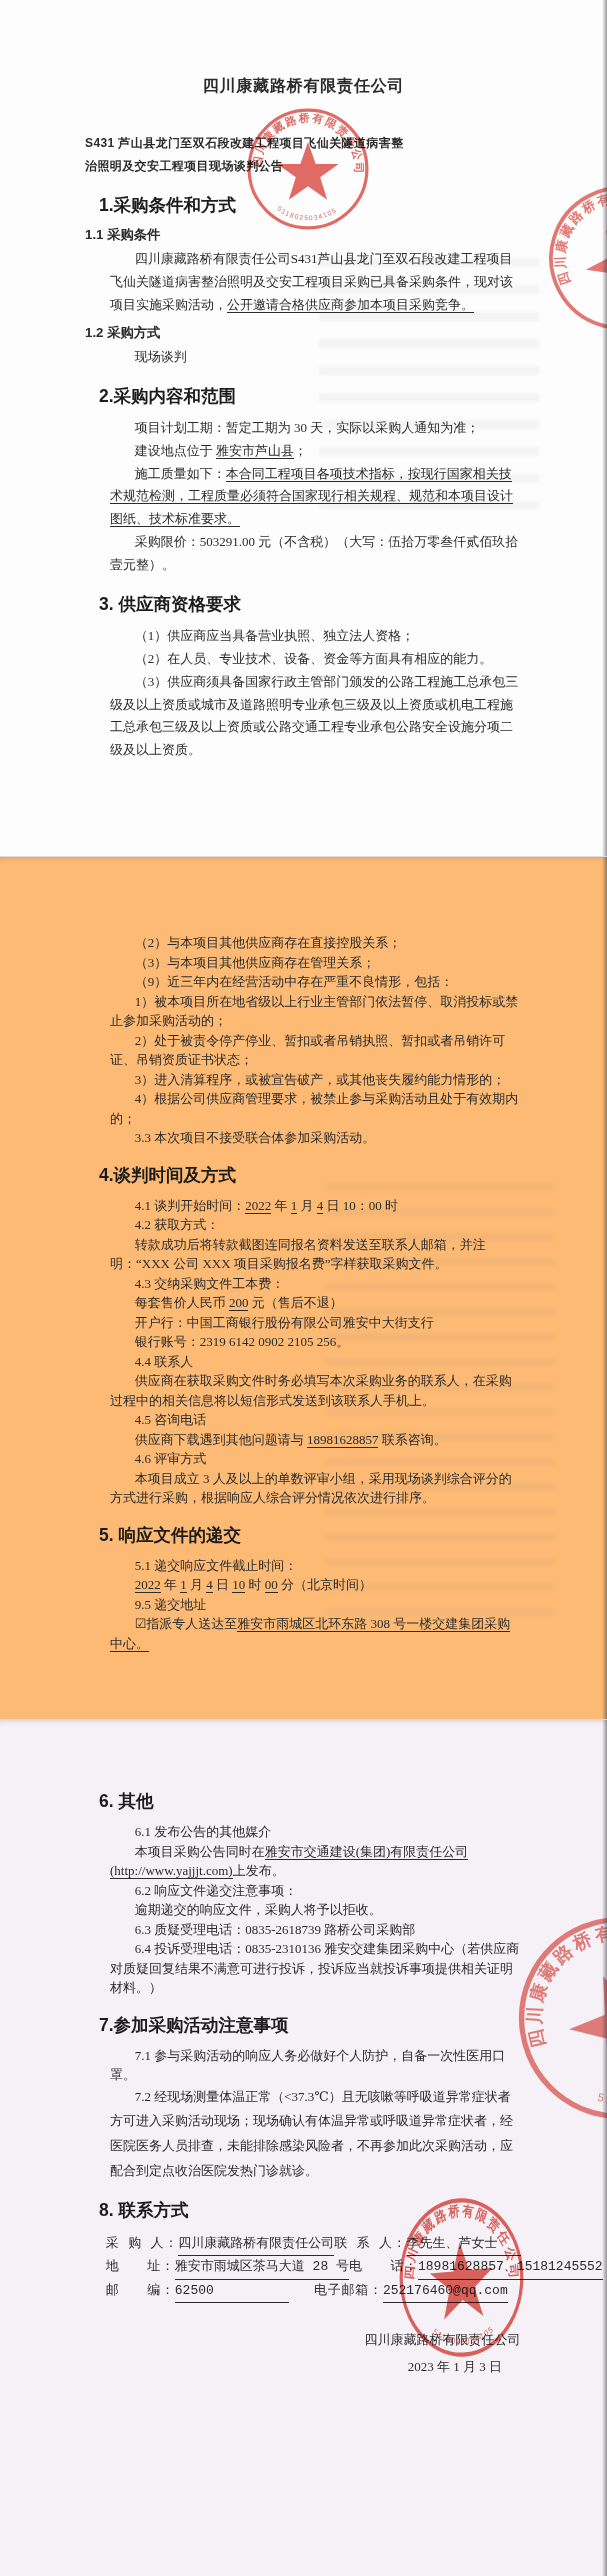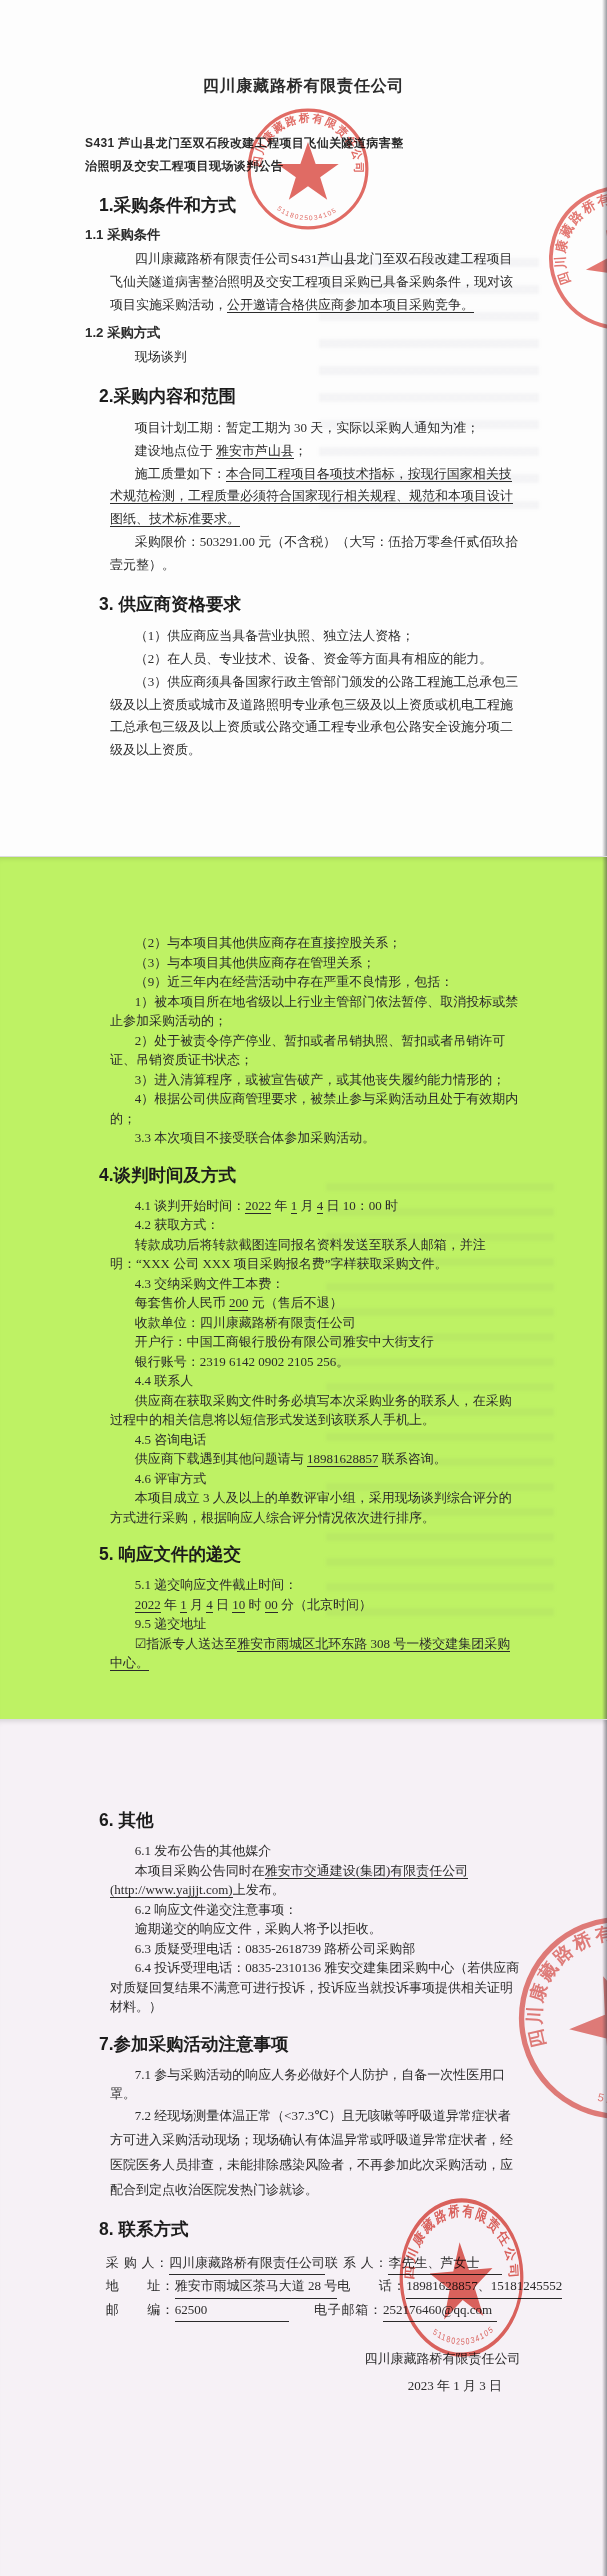--- a/index.html
+++ b/index.html
@@ -1,45 +1,45 @@
 <!DOCTYPE html>
 <html style="font-size:12px"><head>
 <meta charset="utf-8">
 <style>
   html,body{margin:0;padding:0;background:#d8d6da;}
   #doc{width:607px;margin:0 auto;background:#fdfdfd;font-family:"Liberation Serif","DejaVu Serif",serif;color:#2b2b2b;}
   .page{position:relative;width:607px;overflow:hidden;background:#fdfdfd;}
   .page-1{height:856px;}
-  .page-2{height:862px;background:#bef264;box-shadow:inset 0 5.3px 6.8px -5.3px rgba(0,0,0,.18);}
+  .page-2{height:862px;background:#fdba74;box-shadow:inset 0 5.3px 6.8px -5.3px rgba(0,0,0,.18);}
   .page-3{height:859px;background:#f6f1f6;box-shadow:inset 0 5.3px 6.8px -5.3px rgba(0,0,0,.18);}
   .page + .page{border-top:1.5px solid #dddbe0;}
   .page::after{content:"";position:absolute;top:0;right:0;width:4.6px;height:100%;
     background:linear-gradient(to right,rgba(0,0,0,0),rgba(55,55,65,.5));z-index:6;}
   .content{position:relative;z-index:2;padding:0 85px;}
   .page-1 .content{padding-top:76px;}
   .page-2 .content{padding-top:76px;}
-  .page-3 .content{padding-top:73px;}
+  .page-3 .content{padding-top:54px;}
 
   .blk span{white-space:pre-wrap;}
   .company-title{text-align:center;font-family:"Liberation Sans","DejaVu Sans",sans-serif;
     font-weight:700;font-size:16px;margin-bottom:35px;letter-spacing:0.8px;}
   .title{text-align:left;font-family:"Liberation Sans","DejaVu Sans",sans-serif;
     font-weight:700;font-size:12px;line-height:1.92;letter-spacing:0.4px;}
   .title.last{margin-bottom:3px;}
   .h1{font-family:"Liberation Sans","DejaVu Sans",sans-serif;font-weight:700;font-size:17.5px;
     color:#1c1c1c;margin:15px 14px 9px;}
   .h2{font-family:"Liberation Sans","DejaVu Sans",sans-serif;font-weight:700;font-size:13.3px;
     margin:7.6px 0 3.8px;}
   .p{font-size:13px;line-height:1.76;text-indent:1.9em;margin-left:25px;}
   .page-2 .p,.page-3 .p{line-height:1.5;}
   .p.loose{line-height:1.9;}
   .u{border-bottom:1.1px solid #2b2b2b;}
 
   .contact{padding-left:1.6em;margin-top:10.6px;font-size:13px;}
-  .contact-row{display:flex;line-height:1.72;}
+  .contact-row{display:flex;line-height:1.72;font-family:Liberation Mono, monospace;}
   .c-cell{flex:1 1 50%;white-space:nowrap;}
   .c-label{letter-spacing:0.8px;}
   .c-value{border-bottom:1.1px solid #2b2b2b;display:inline-block;min-width:114px;}
   .sign{margin-top:23px;text-align:right;font-size:13px;line-height:2.1;}
   .sign .s-date{padding-right:20px;}
   .sign .s-company{padding-right:1.5px;}
 
   .stamp{position:absolute;color:#dc4b43;mix-blend-mode:multiply;z-index:4;pointer-events:none;}
   .stamp svg{width:100%;height:100%;}
   .stamp text{fill:currentColor;font-family:"Liberation Sans","DejaVu Sans",sans-serif;}
@@ -114,21 +114,20 @@
         <div class="blk p"><span>2）处于被责令停产停业、暂扣或者吊销执照、暂扣或者吊销许可证、吊销资质证书状态；</span></div>
         <div class="blk p"><span>3）进入清算程序，或被宣告破产，或其他丧失履约能力情形的；</span></div>
         <div class="blk p"><span>4）根据公司供应商管理要求，被禁止参与采购活动且处于有效期内的；</span></div>
         <div class="blk p"><span>3.3 本次项目不接受联合体参加采购活动。</span></div>
         <div class="blk h1"><span>4.谈判时间及方式</span></div>
         <div class="blk p"><span>4.1 谈判开始时间：</span><span class="u">2022</span><span> 年 </span><span class="u">1</span><span> 月 </span><span class="u">4</span><span> 日 10：00 时</span></div>
         <div class="blk p"><span>4.2 获取方式：</span></div>
         <div class="blk p"><span>转款成功后将转款截图连同报名资料发送至联系人邮箱，并注明：“XXX 公司 XXX 项目采购报名费”字样获取采购文件。</span></div>
         <div class="blk p"><span>4.3 交纳采购文件工本费：</span></div>
         <div class="blk p"><span>每套售价人民币 </span><span class="u">200</span><span> 元（售后不退）</span></div>
-        <div class="blk p"><span>收款单位：四川康藏路桥有限责任公司</span></div>
         <div class="blk p"><span>开户行：中国工商银行股份有限公司雅安中大街支行</span></div>
         <div class="blk p"><span>银行账号：2319 6142 0902 2105 256。</span></div>
         <div class="blk p"><span>4.4 联系人</span></div>
         <div class="blk p"><span>供应商在获取采购文件时务必填写本次采购业务的联系人，在采购过程中的相关信息将以短信形式发送到该联系人手机上。</span></div>
         <div class="blk p"><span>4.5 咨询电话</span></div>
         <div class="blk p"><span>供应商下载遇到其他问题请与 </span><span class="u">18981628857</span><span> 联系咨询。</span></div>
         <div class="blk p"><span>4.6 评审方式</span></div>
         <div class="blk p"><span>本项目成立 3 人及以上的单数评审小组，采用现场谈判综合评分的方式进行采购，根据响应人综合评分情况依次进行排序。</span></div>
         <div class="blk h1"><span>5. 响应文件的递交</span></div>
         <div class="blk p"><span>5.1 递交响应文件截止时间：</span></div>

